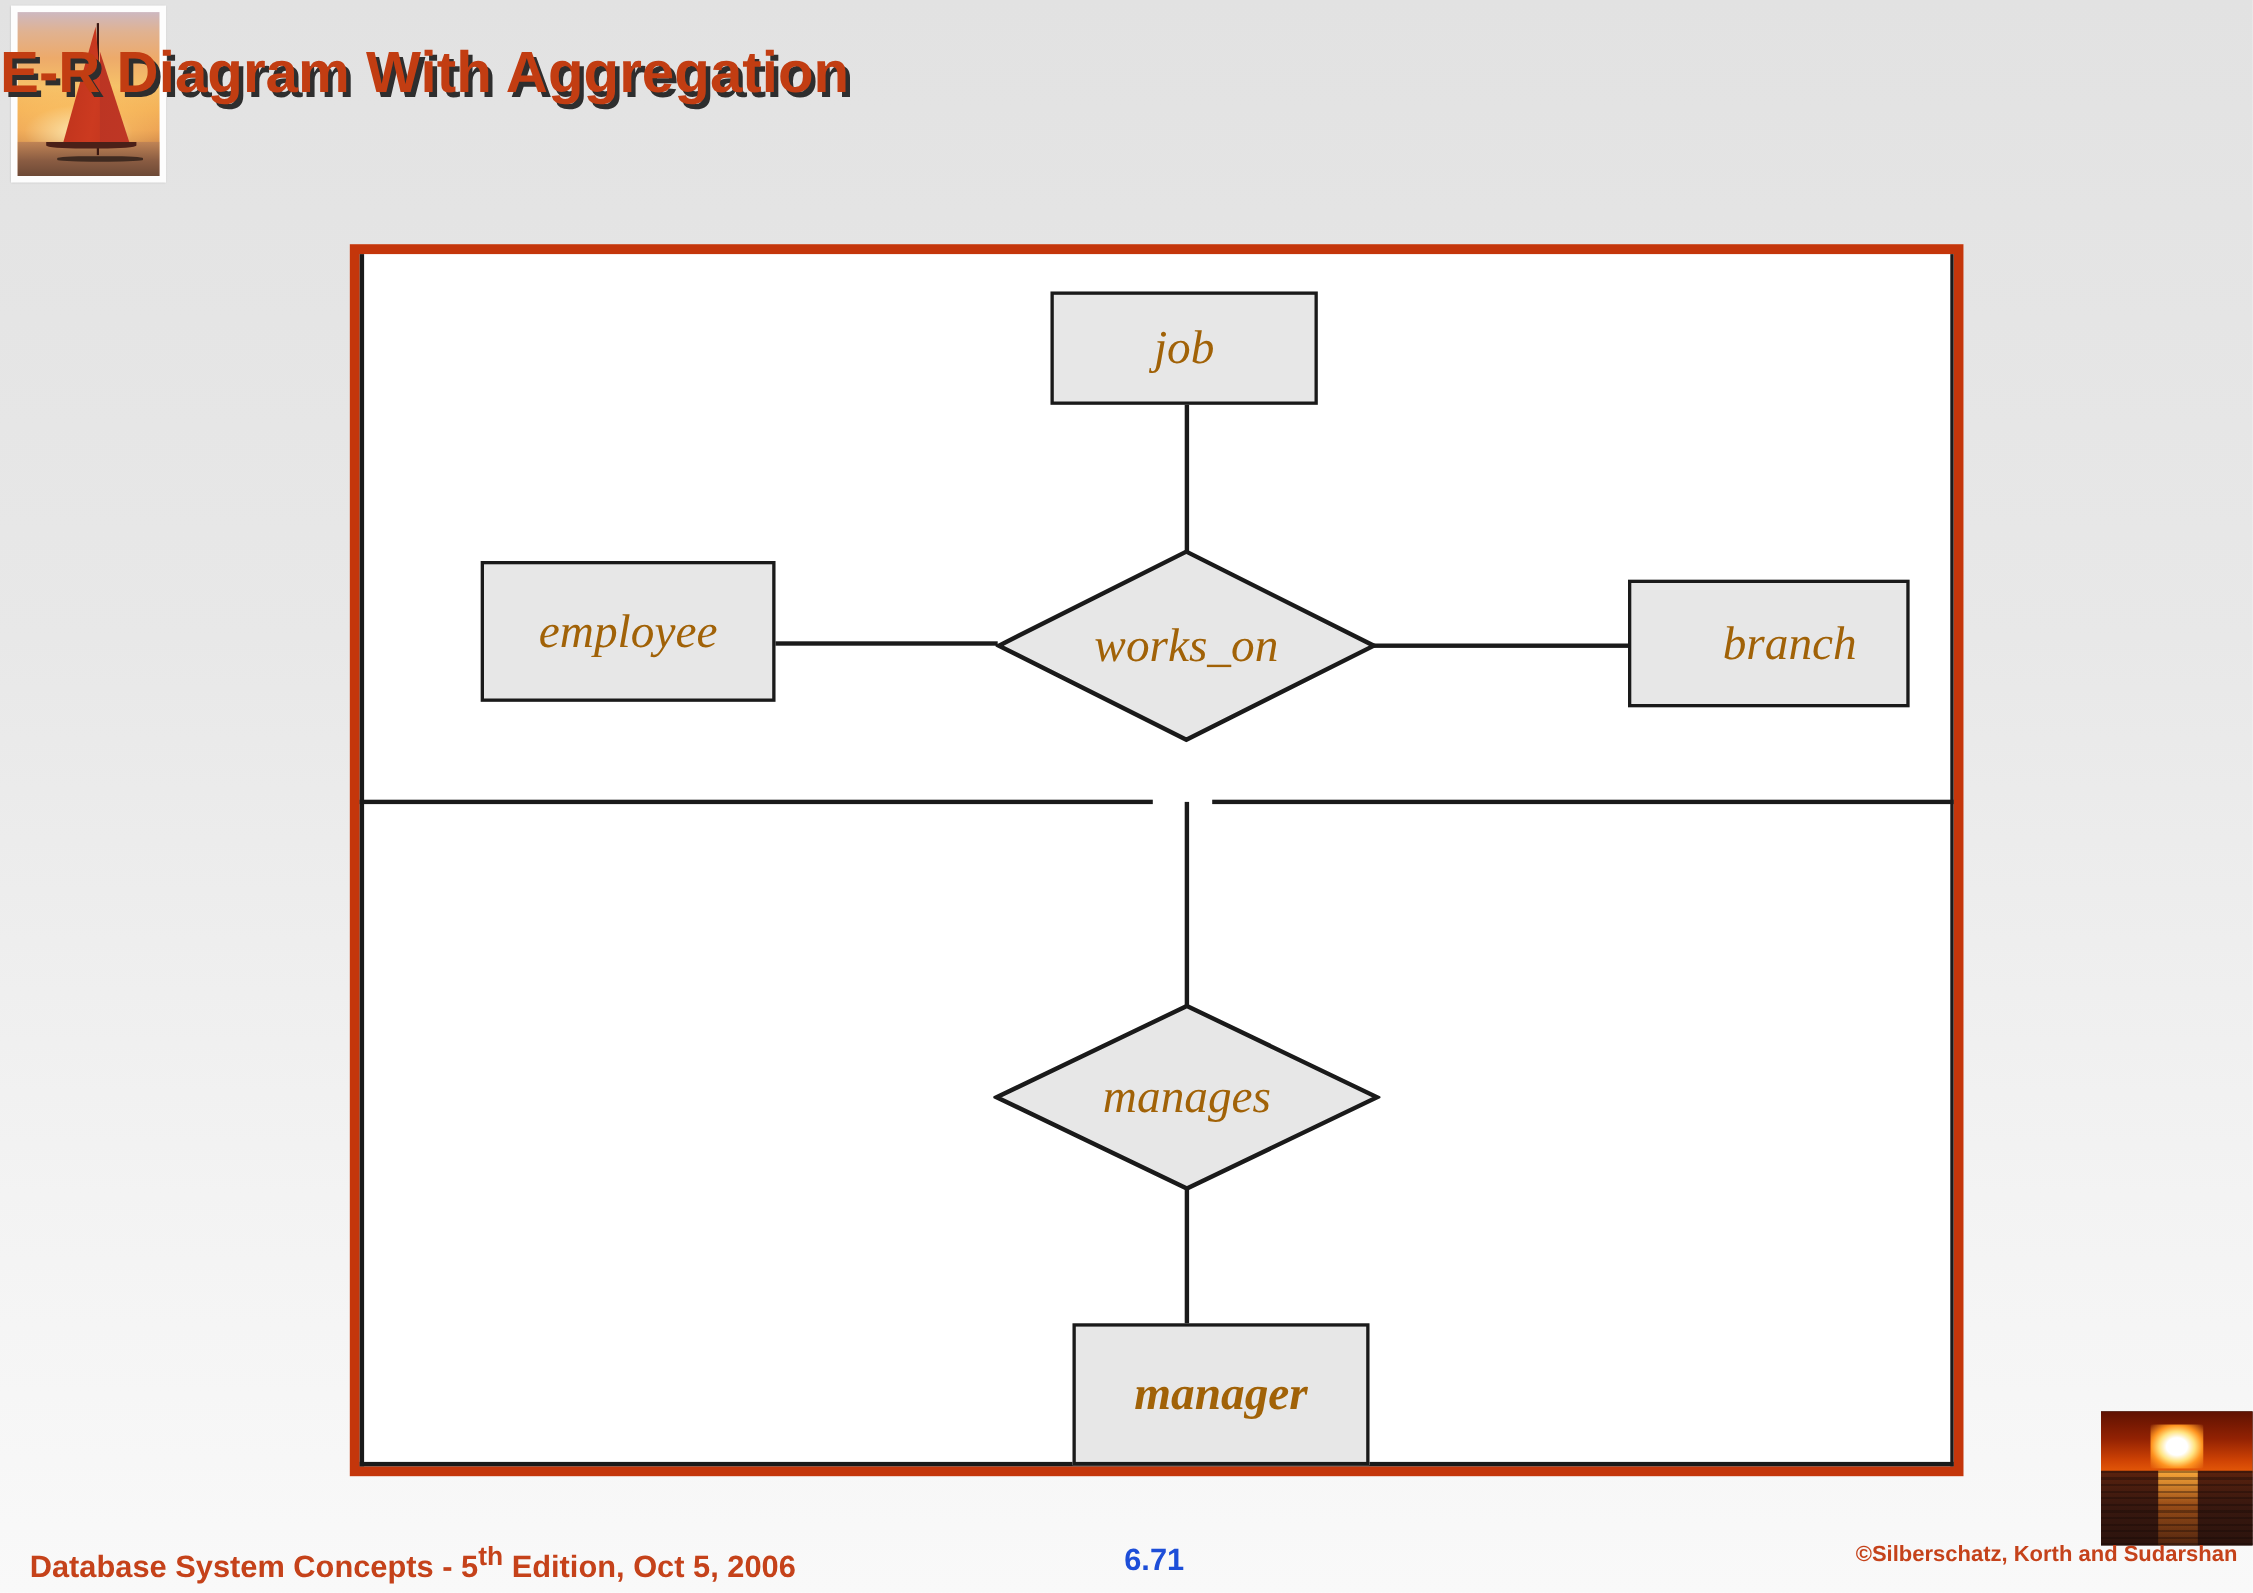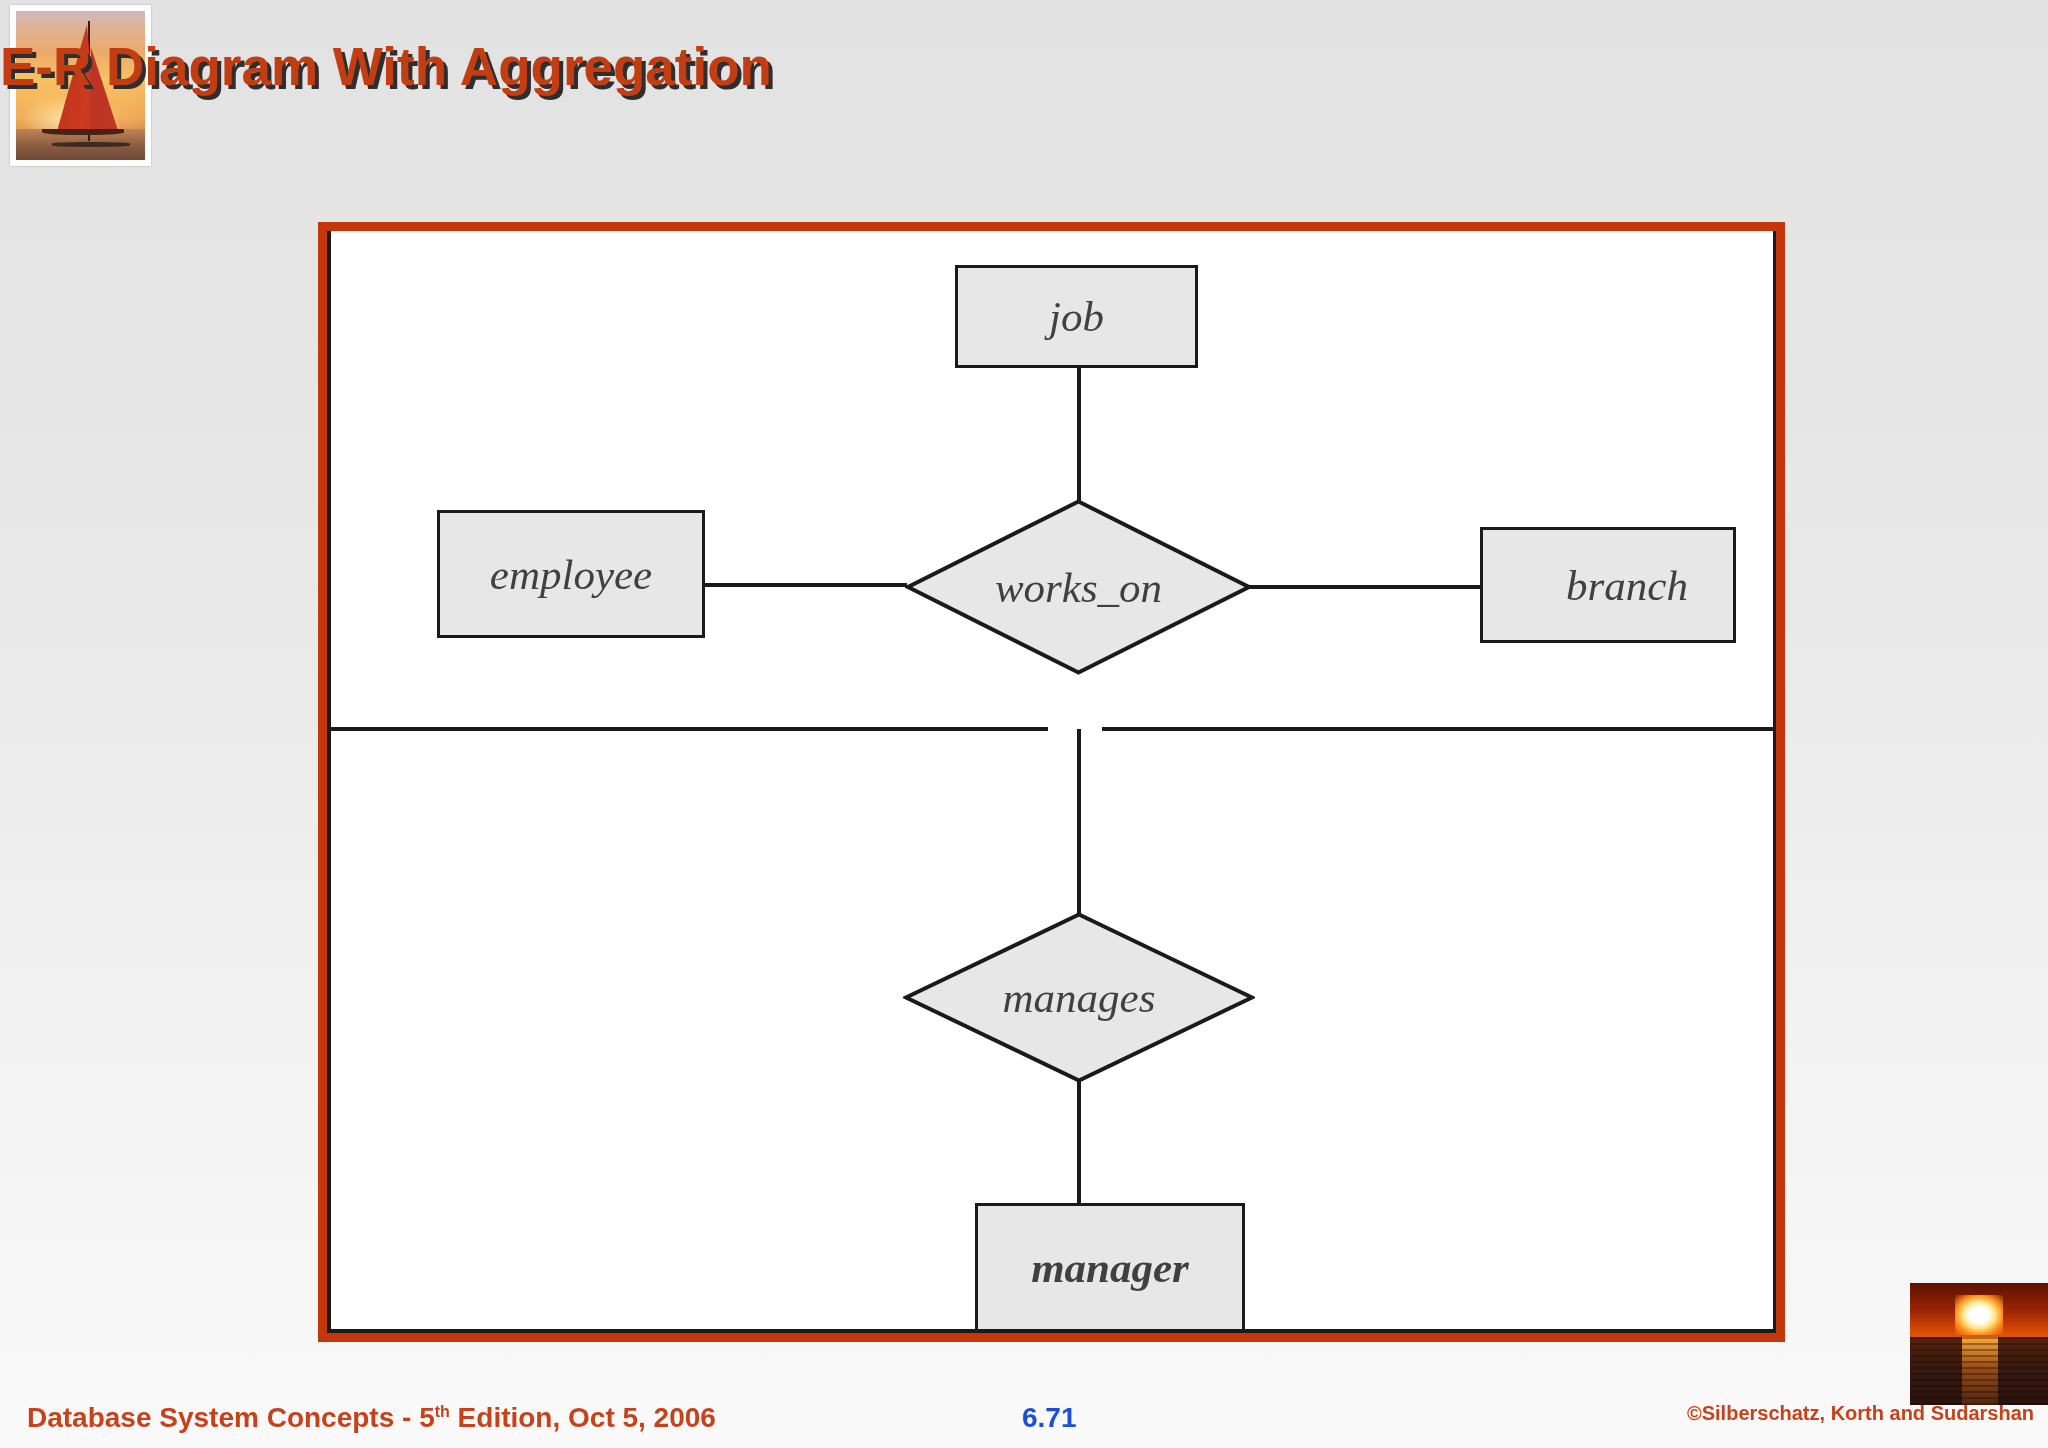--- a/index.html
+++ b/index.html
@@ -54,21 +54,21 @@
   .blk{position:absolute;background:#1a1a1a;}
 
   .entity{
     position:absolute;background:#e7e7e7;border:3px solid #1a1a1a;
     display:flex;align-items:center;justify-content:center;
   }
   .diamond{position:absolute;display:flex;align-items:center;justify-content:center;}
   .diamond svg{position:absolute;left:0;top:0;width:100%;height:100%;}
   .shape-label{
     position:relative;font-family:"Liberation Serif",serif;font-style:italic;
-    font-size:43px;color:#404040;line-height:1;white-space:nowrap;
+    font-size:43px;color:#a16207;line-height:1;white-space:nowrap;
   }
 
   
   .e-job{left:628px;top:34px;width:237px;height:97px;}
   .e-employee{left:110px;top:279px;width:262px;height:122px;}
   .e-branch{left:1153px;top:296px;width:212px;height:110px;padding-left:38px;}
   .e-manager{left:648px;top:972px;width:264px;height:123px;font-weight:bold;}
 
   
   .d-workson{left:578px;top:268px;width:347px;height:176px;}
@@ -83,21 +83,21 @@
 
   
   .c-job{left:750px;top:131px;width:4px;height:141px;}
   .c-emp{left:370px;top:352px;width:210px;height:4px;}
   .c-branch{left:921px;top:354px;width:234px;height:4px;}
   .c-agg-manages{left:750px;top:498px;width:4px;height:186px;}
   .c-manages-manager{left:750px;top:850px;width:4px;height:124px;}
 
   
   .footer-left{position:absolute;left:27px;top:1402px;font-size:28px;font-weight:bold;color:#c5421a;}
-  .footer-left sup{font-size:16px;vertical-align:super;}
+  .footer-left sup{font-size:24px;vertical-align:super;}
   .footer-center{position:absolute;left:1022px;top:1402px;font-size:28px;font-weight:bold;color:#1d4ed8;}
   .footer-right{position:absolute;right:14px;top:1402px;font-size:20px;font-weight:bold;color:#c5421a;}
 </style>
 </head>
 <body>
 
 <div class="photo-sail">
   <div class="ph">
     <div class="glow"></div>
     <div class="water"></div>

